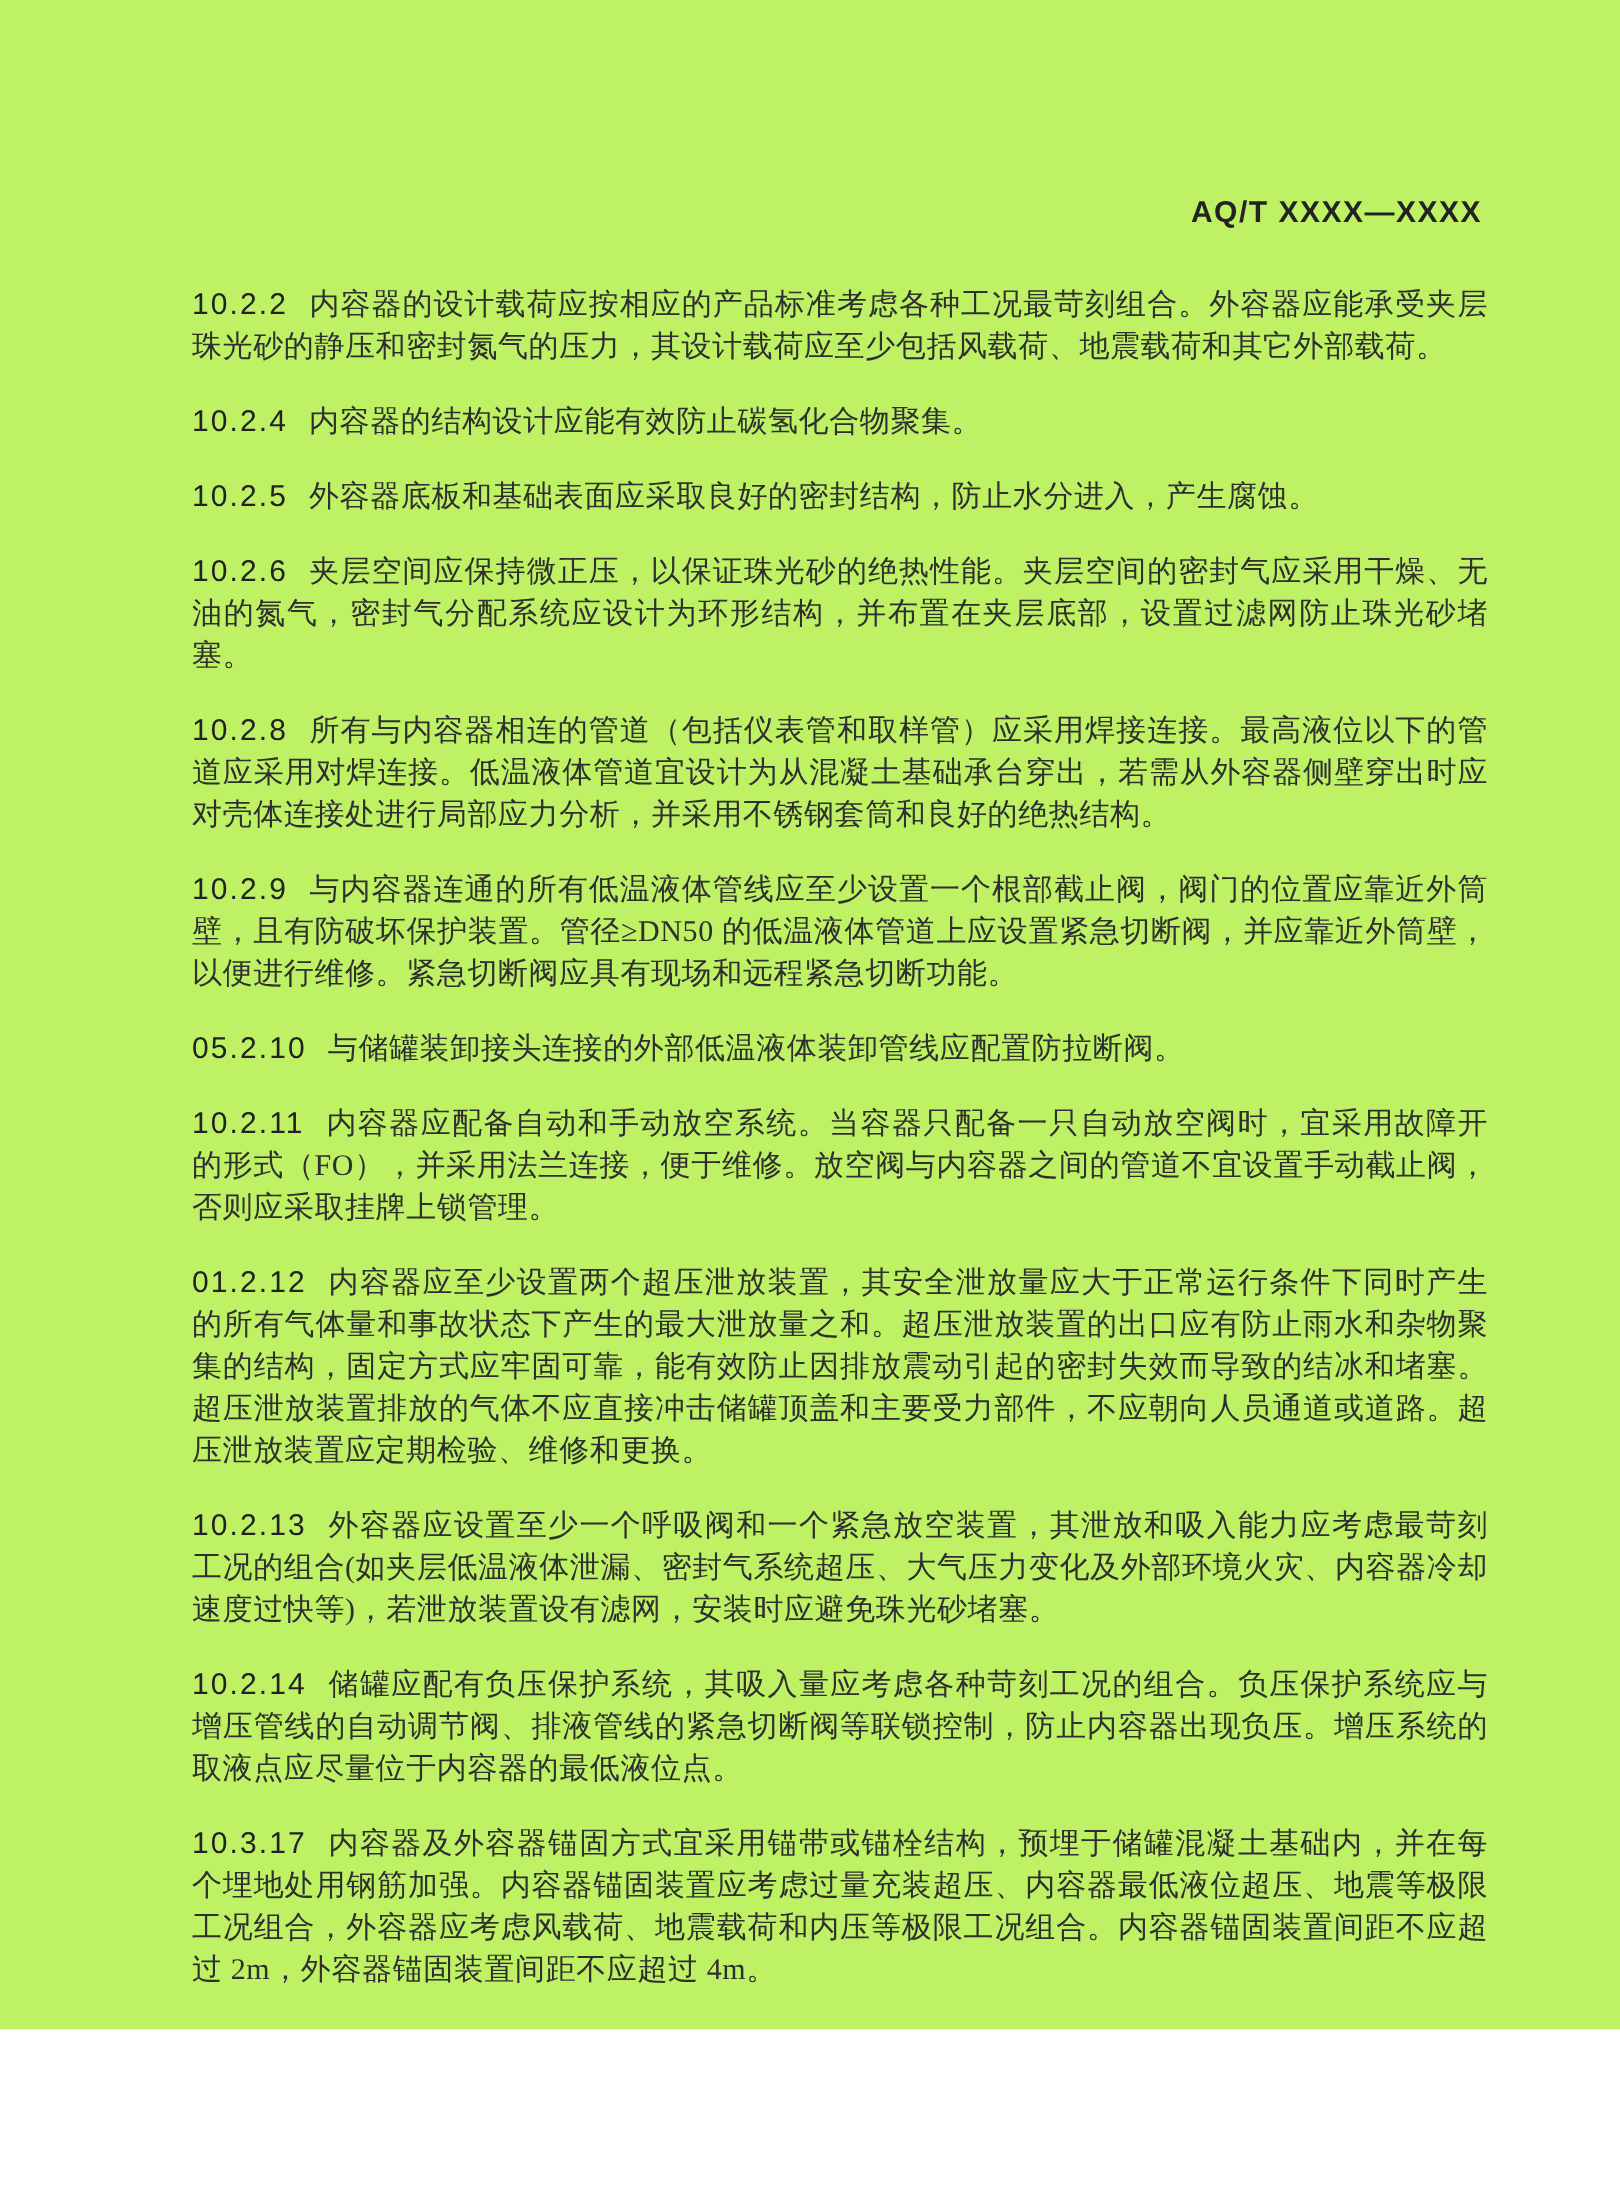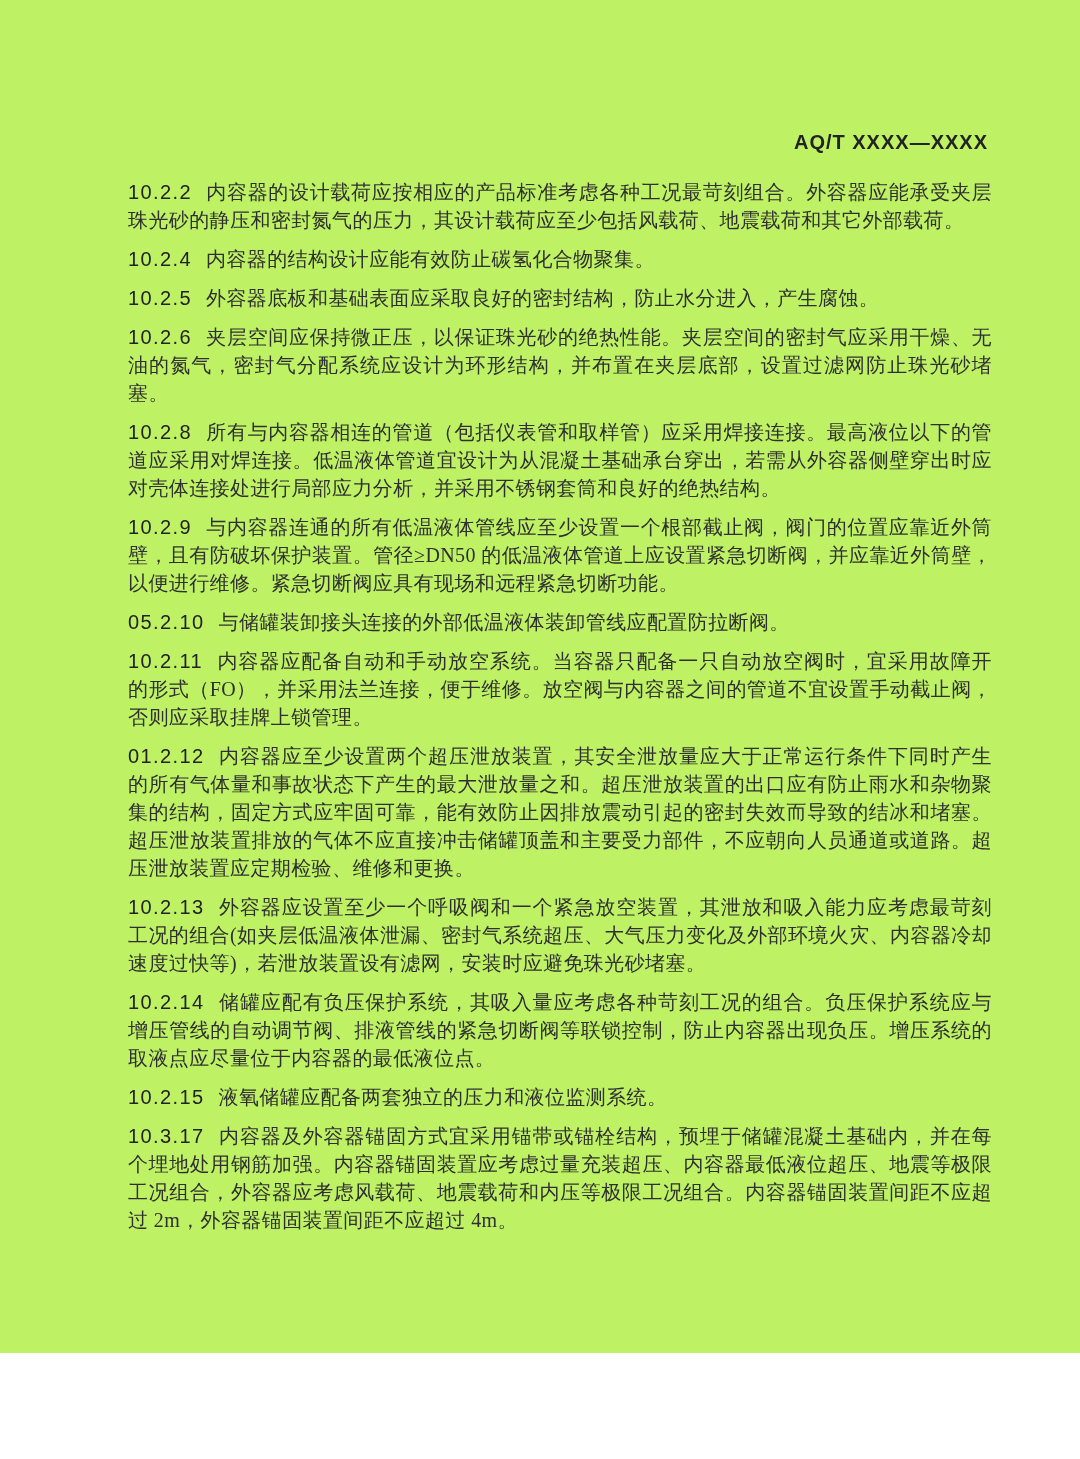--- a/index.html
+++ b/index.html
@@ -30,21 +30,21 @@
     letter-spacing: 1px;
     color: #232323;
   }
   .content {
     position: absolute;
     top: 167px;
     left: 128px;
     width: 864px;
   }
   .clause {
-    margin: 11px 0;
+    margin: 22px 0;
     font-size: 20px;
     line-height: 28px;
     text-align: justify;
     letter-spacing: 0.4px;
     color: #2f2f2f;
   }
   .clause-num {
     font-family: "Liberation Sans", sans-serif;
     letter-spacing: 1.4px;
     margin-right: 14px;
@@ -92,21 +92,20 @@
   <p class="clause"><span class="clause-num">05.2.10</span><span class="clause-text">与储罐装卸接头连接的外部低温液体装卸管线应配置防拉断阀。</span></p>
 
   <p class="clause"><span class="clause-num">10.2.11</span><span class="clause-text">内容器应配备自动和手动放空系统。当容器只配备一只自动放空阀时，宜采用故障开的形式（FO），并采用法兰连接，便于维修。放空阀与内容器之间的管道不宜设置手动截止阀，否则应采取挂牌上锁管理。</span></p>
 
   <p class="clause"><span class="clause-num">01.2.12</span><span class="clause-text">内容器应至少设置两个超压泄放装置，其安全泄放量应大于正常运行条件下同时产生的所有气体量和事故状态下产生的最大泄放量之和。超压泄放装置的出口应有防止雨水和杂物聚集的结构，固定方式应牢固可靠，能有效防止因排放震动引起的密封失效而导致的结冰和堵塞。超压泄放装置排放的气体不应直接冲击储罐顶盖和主要受力部件，不应朝向人员通道或道路。超压泄放装置应定期检验、维修和更换。</span></p>
 
   <p class="clause"><span class="clause-num">10.2.13</span><span class="clause-text">外容器应设置至少一个呼吸阀和一个紧急放空装置，其泄放和吸入能力应考虑最苛刻工况的组合(如夹层低温液体泄漏、密封气系统超压、大气压力变化及外部环境火灾、内容器冷却速度过快等)，若泄放装置设有滤网，安装时应避免珠光砂堵塞。</span></p>
 
   <p class="clause"><span class="clause-num">10.2.14</span><span class="clause-text">储罐应配有负压保护系统，其吸入量应考虑各种苛刻工况的组合。负压保护系统应与增压管线的自动调节阀、排液管线的紧急切断阀等联锁控制，防止内容器出现负压。增压系统的取液点应尽量位于内容器的最低液位点。</span></p>
 
-  <p class="clause"><span class="clause-num">10.2.15</span><span class="clause-text">液氧储罐应配备两套独立的压力和液位监测系统。</span></p>
 
 
   <p class="clause"><span class="clause-num">10.3.17</span><span class="clause-text">内容器及外容器锚固方式宜采用锚带或锚栓结构，预埋于储罐混凝土基础内，并在每个埋地处用钢筋加强。内容器锚固装置应考虑过量充装超压、内容器最低液位超压、地震等极限工况组合，外容器应考虑风载荷、地震载荷和内压等极限工况组合。内容器锚固装置间距不应超过 2m，外容器锚固装置间距不应超过 4m。</span></p>
 </div>
 
   <div class="footer">
     <span class="page-num">19</span>
   </div>
 </div>
 

